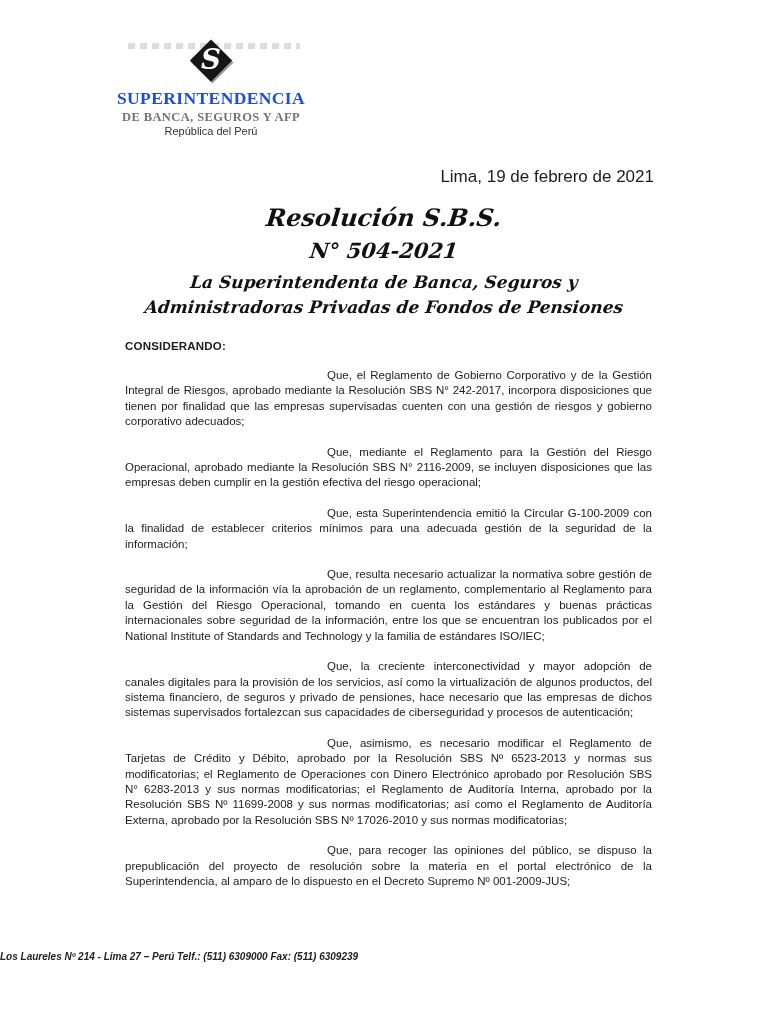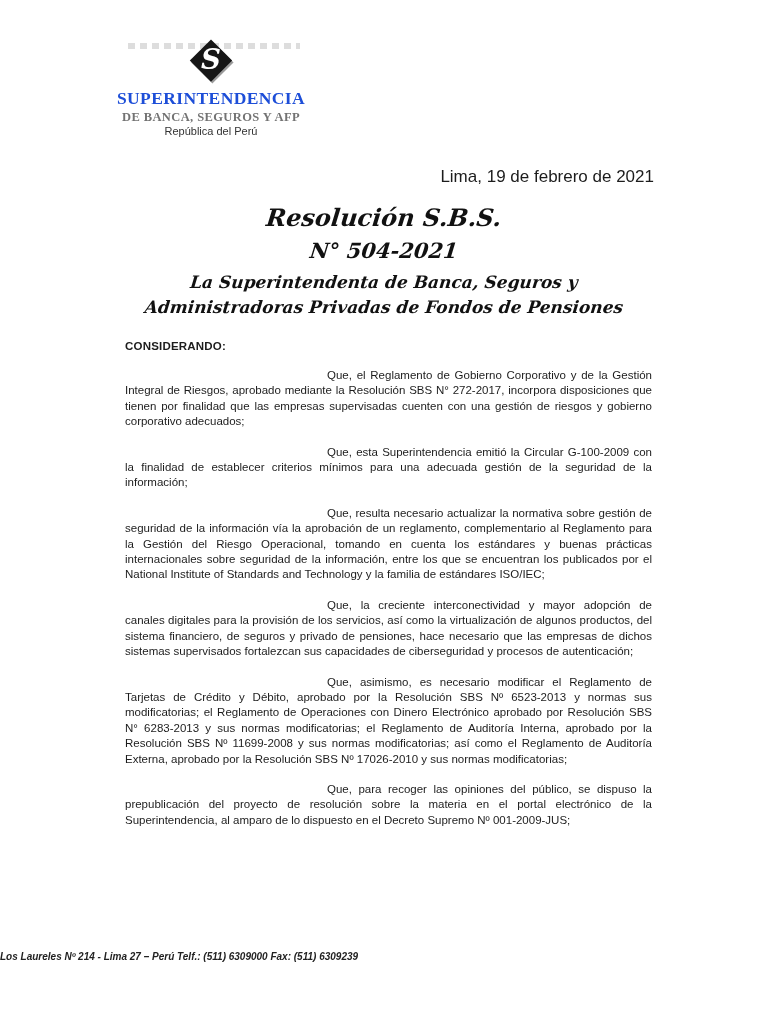--- a/index.html
+++ b/index.html
@@ -137,21 +137,22 @@
   <div class="title-block">
     <div class="title-line1">Resolución S.B.S.</div>
     <div class="title-line2">N° 504-2021</div>
     <div class="title-line3">La Superintendenta de Banca, Seguros y</div>
     <div class="title-line4">Administradoras Privadas de Fondos de Pensiones</div>
   </div>
 
   <div class="section-heading">CONSIDERANDO:</div>
 
   <div class="doc-body">
-    <p>Que, el Reglamento de Gobierno Corporativo y de la Gestión Integral de Riesgos, aprobado mediante la Resolución SBS N° 272-2017, incorpora disposiciones que tienen por finalidad que las empresas supervisadas cuenten con una gestión de riesgos y gobierno corporativo adecuados;</p>
+    <p>Que, el Reglamento de Gobierno Corporativo y de la Gestión Integral de Riesgos, aprobado mediante la Resolución SBS N° 242-2017, incorpora disposiciones que tienen por finalidad que las empresas supervisadas cuenten con una gestión de riesgos y gobierno corporativo adecuados;</p>
+    <p>Que, mediante el Reglamento para la Gestión del Riesgo Operacional, aprobado mediante la Resolución SBS N° 2116-2009, se incluyen disposiciones que las empresas deben cumplir en la gestión efectiva del riesgo operacional;</p>
     <p>Que, esta Superintendencia emitió la Circular G-100-2009 con la finalidad de establecer criterios mínimos para una adecuada gestión de la seguridad de la información;</p>
     <p>Que, resulta necesario actualizar la normativa sobre gestión de seguridad de la información vía la aprobación de un reglamento, complementario al Reglamento para la Gestión del Riesgo Operacional, tomando en cuenta los estándares y buenas prácticas internacionales sobre seguridad de la información, entre los que se encuentran los publicados por el National Institute of Standards and Technology y la familia de estándares ISO/IEC;</p>
     <p>Que, la creciente interconectividad y mayor adopción de canales digitales para la provisión de los servicios, así como la virtualización de algunos productos, del sistema financiero, de seguros y privado de pensiones, hace necesario que las empresas de dichos sistemas supervisados fortalezcan sus capacidades de ciberseguridad y procesos de autenticación;</p>
     <p>Que, asimismo, es necesario modificar el Reglamento de Tarjetas de Crédito y Débito, aprobado por la Resolución SBS Nº 6523-2013 y normas sus modificatorias; el Reglamento de Operaciones con Dinero Electrónico aprobado por Resolución SBS N° 6283-2013 y sus normas modificatorias; el Reglamento de Auditoría Interna, aprobado por la Resolución SBS Nº 11699-2008 y sus normas modificatorias; así como el Reglamento de Auditoría Externa, aprobado por la Resolución SBS Nº 17026-2010 y sus normas modificatorias;</p>
     <p>Que, para recoger las opiniones del público, se dispuso la prepublicación del proyecto de resolución sobre la materia en el portal electrónico de la Superintendencia, al amparo de lo dispuesto en el Decreto Supremo Nº 001-2009-JUS;</p>
   </div>
 
   <div class="page-footer">Los Laureles Nº 214 - Lima 27 – Perú  Telf.: (511) 6309000  Fax: (511) 6309239</div>
 
 </div>

